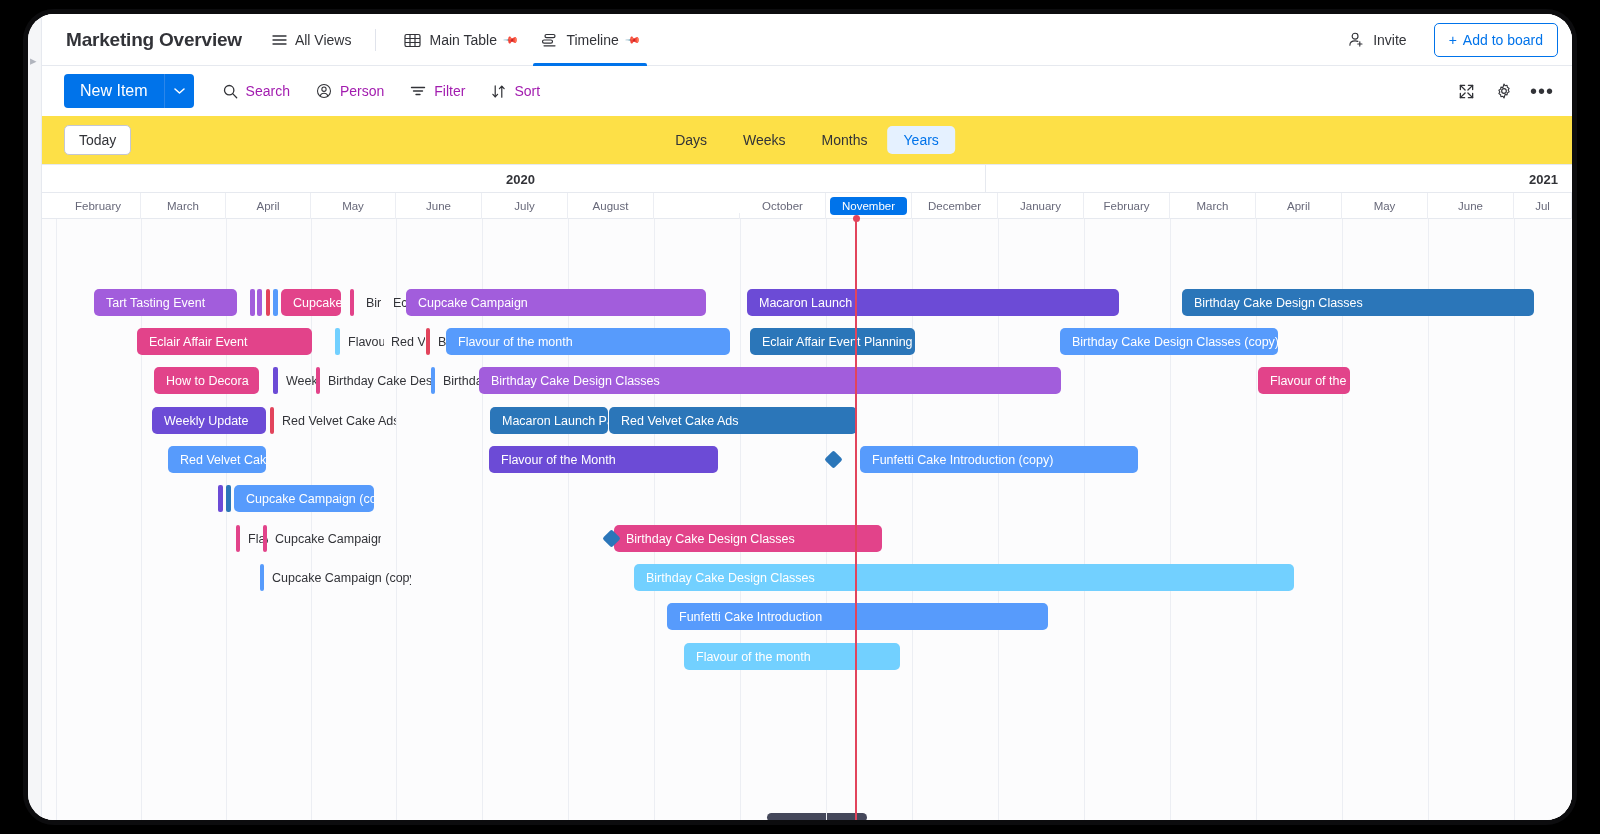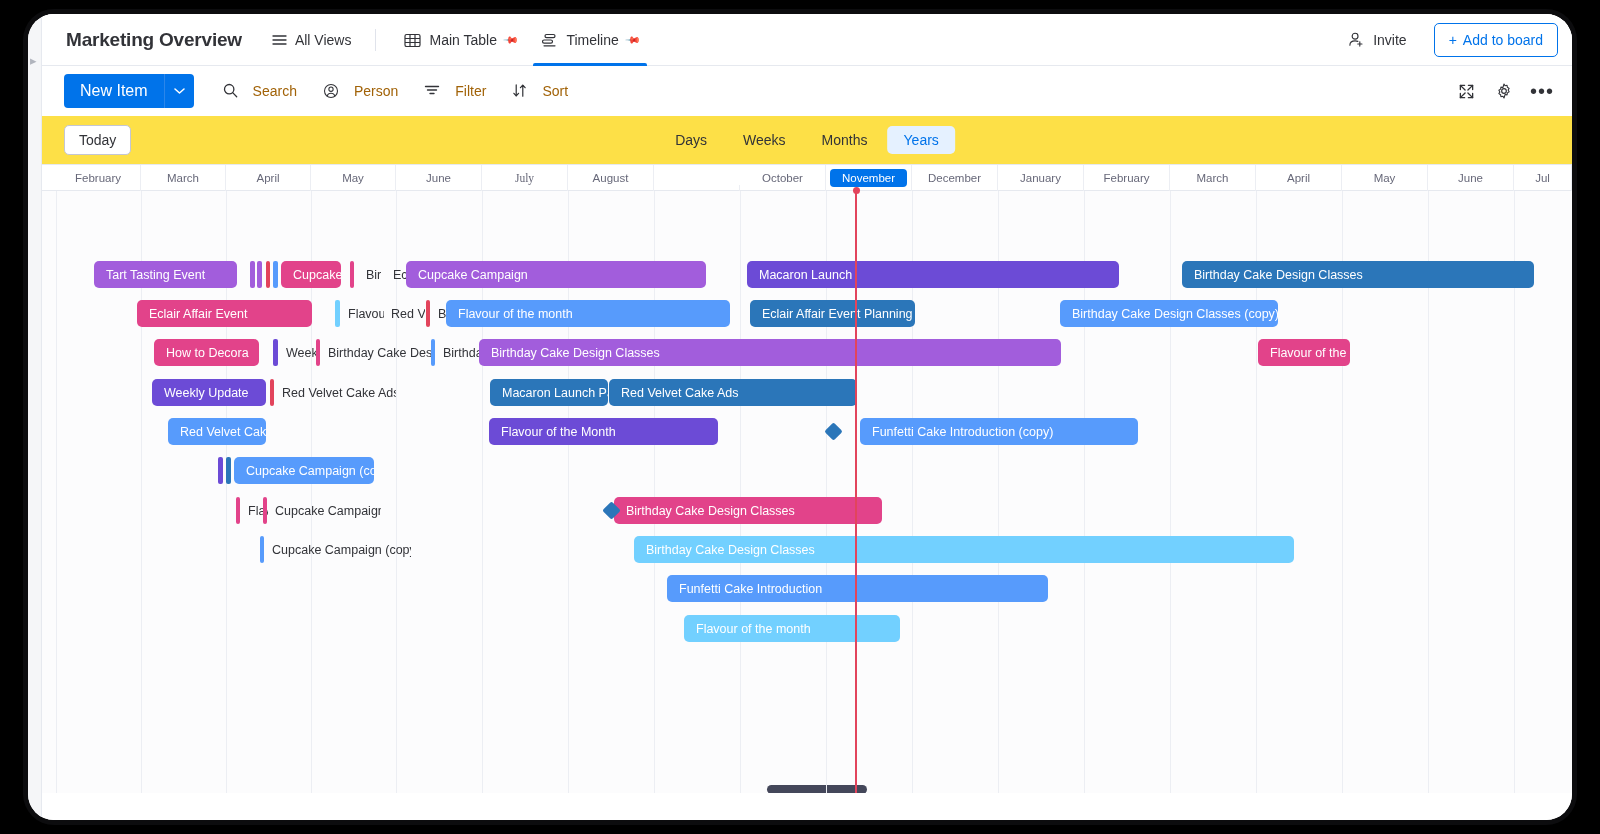--- a/index.html
+++ b/index.html
@@ -100,22 +100,22 @@
     padding: 8px 16px; cursor: pointer;
   }
   .newitem-caret {
     background: #0073ea; color: #fff;
     border: none; border-left: 1px solid #2b86ea;
     border-radius: 0 4px 4px 0;
     padding: 8px 9px; cursor: pointer;
     display: flex; align-items: center;
   }
   .tb-btn {
-    display: flex; gap: 15px;
-    font-size: 14px; color: #a16207;
+    display: flex; align-items: center; gap: 8px;
+    font-size: 14px; color: #a21caf;
     padding: 7px 11px; border-radius: 4px;
     cursor: pointer; background: transparent; border: none;
   }
   .toolbar-right { margin-left: auto; display: flex; align-items: center; gap: 6px; }
   .icon-btn {
     width: 32px; height: 32px; display: flex; align-items: center; justify-content: center;
     border-radius: 4px; cursor: pointer; color: #323338;
   }
   .dots { font-size: 20px; line-height: 0; letter-spacing: 1px; color: #323338; }
 
@@ -381,37 +381,45 @@
         <button class="today-btn">Today</button>
         <div class="zoom-tabs">
           <div class="zoom-tab">Days</div>
           <div class="zoom-tab">Weeks</div>
           <div class="zoom-tab">Months</div>
           <div class="zoom-tab active">Years</div>
         </div>
       </div>
 
       <div class="tl">
+        <div class="tl-year-row" id="year-row">
+            <div class="year-cell" style="left: 14px; width: 930px;">
+              <span>2020</span>
+            </div>
+            <div class="year-cell last" style="left: 944px; width: 586px;">
+              <span>2021</span>
+            </div>
+          </div>
         <div class="tl-month-row" id="month-row">
             <div class="month-cell" style="left: 14px; width: 85px;">
               <span>February</span>
             </div>
             <div class="month-cell" style="left: 99px; width: 85px;">
               <span>March</span>
             </div>
             <div class="month-cell" style="left: 184px; width: 85px;">
               <span>April</span>
             </div>
             <div class="month-cell" style="left: 269px; width: 85px;">
               <span>May</span>
             </div>
             <div class="month-cell" style="left: 354px; width: 86px;">
               <span>June</span>
             </div>
-            <div class="month-cell" style="left: 440px; width: 86px; font-family: Liberation Serif, serif;">
+            <div class="month-cell" style="left: 440px; width: 86px;">
               <span>July</span>
             </div>
             <div class="month-cell" style="left: 526px; width: 86px;">
               <span>August</span>
             </div>
             <div class="month-cell" style="left: 612px; width: 86px; margin-top: 20px;">
               <span>September</span>
             </div>
             <div class="month-cell" style="left: 698px; width: 86px;">
               <span>October</span>

